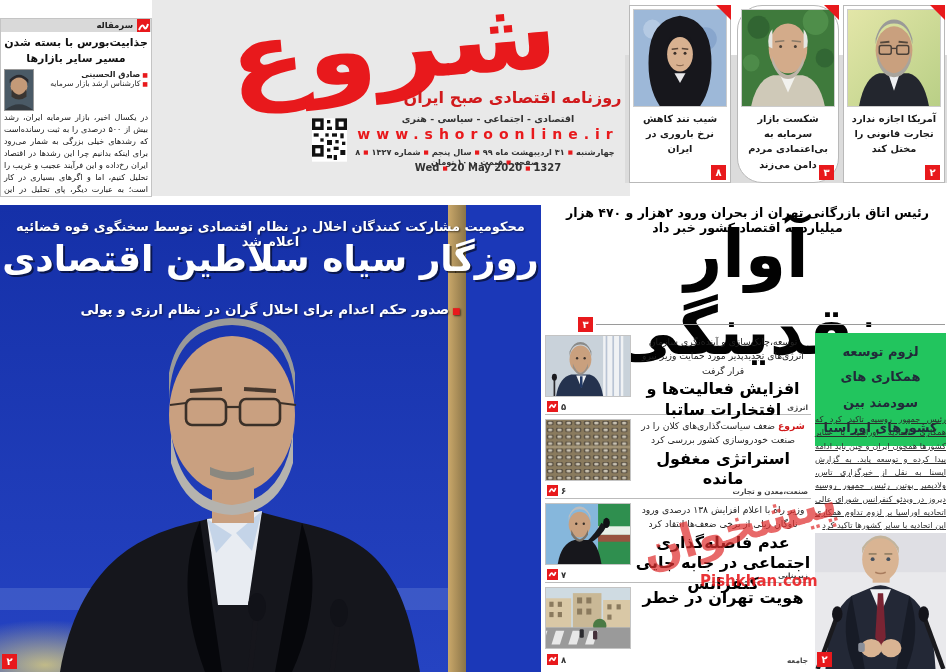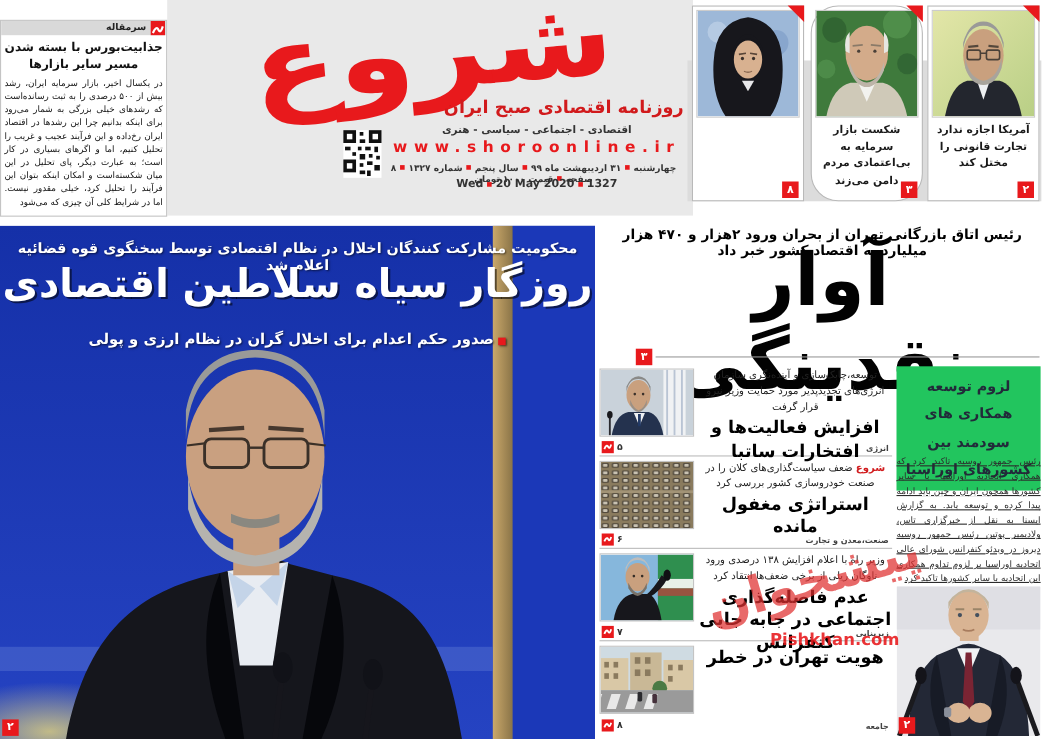--- a/index.html
+++ b/index.html
@@ -146,20 +146,33 @@
   <div class="editorial">
     <div class="ed-head">
       <span class="ed-head-label">سرمقاله</span>
       <span class="ed-head-icon">
         <svg viewBox="0 0 13 13" width="13" height="13">
             <path d="M2 9 Q5 2 7 6 T11 3" stroke="#fff" stroke-width="2" fill="none"></path>
           </svg>
       </span>
     </div>
     <div class="ed-title">جذابیت‌بورس با بسته شدن مسیر سایر بازارها</div>
+    <div class="ed-author-row">
+      <div class="ed-author-col">
+        <div class="ed-author">صادق الحسینی</div>
+        <div class="ed-role">کارشناس ارشد بازار سرمایه</div>
+      </div>
+      <svg class="ed-photo" viewBox="0 0 30 42" preserveAspectRatio="none">
+        <rect width="30" height="42" fill="#4a5a66"></rect>
+        <ellipse cx="15" cy="17" rx="9" ry="11" fill="#c49a78"></ellipse>
+        <path d="M5 14 Q15 2 25 14 L25 10 Q15 0 5 10 Z" fill="#2a2a2e"></path>
+        <path d="M7 20 Q15 32 23 20 L23 28 Q15 34 7 28 Z" fill="#3a3531"></path>
+        <path d="M0 42 Q15 30 30 42 Z" fill="#333a40"></path>
+      </svg>
+    </div>
     <div class="ed-body">
       <span>در یکسال اخیر، بازار سرمایه ایران، رشد بیش از ۵۰۰ درصدی را به ثبت رسانده‌است که رشدهای خیلی بزرگی به شمار می‌رود برای اینکه بدانیم چرا این رشدها در اقتصاد ایران رخ‌داده و این فرآیند عجیب و غریب را تحلیل کنیم، اما و اگرهای بسیاری در کار است؛ به عبارت دیگر، پای تحلیل در این میان شکسته‌است و امکان اینکه بتوان این فرآیند را تحلیل کرد، خیلی مقدور نیست. اما در شرایط کلی آن چیزی که می‌شود</span>
       
     </div>
   </div>
 
   <div class="tcard" style="left:843px;">
     <div class="tri"></div>
     <div class="tphoto">
       <svg viewBox="0 0 100 100" width="100%" height="100%" preserveAspectRatio="none">
@@ -222,20 +235,21 @@
         <ellipse cx="50" cy="46" rx="14" ry="18" fill="#d8b190"></ellipse>
         <path d="M36 40 Q40 26 50 26 Q60 26 64 40 L64 34 Q58 22 50 22 Q42 22 36 34 Z" fill="#17171c"></path>
         <polygon points="44,66 56,66 50,76" fill="#e8e8ea"></polygon>
         <line x1="41" y1="41" x2="48" y2="40" stroke="#5a4638" stroke-width="1.6"></line>
         <line x1="52" y1="40" x2="59" y2="41" stroke="#5a4638" stroke-width="1.6"></line>
         <circle cx="44.5" cy="45" r="1.6" fill="#3a302a"></circle>
           <circle cx="55.5" cy="45" r="1.6" fill="#3a302a"></circle>
         <path d="M46 57 Q50 59 54 57" stroke="#8a6a52" stroke-width="1.2" fill="none"></path>
       </svg>
     </div>
+    <div class="tcap">شیب تند کاهش نرخ باروری در ایران</div>
     <div class="nbox">۸</div>
   </div>
 
   <div class="lead-kicker">رئیس اتاق بازرگانی تهران از بحران ورود ۲هزار و ۴۷۰ هزار میلیارد به اقتصاد کشور خبر داد</div>
   <div class="lead-headline">آوار نقدینگی</div>
   <div class="nbox lead-num">۳</div>
   <div class="lead-rule"></div>
 
   <div class="main-photo">
     <svg viewBox="0 0 541 467" width="541" height="467" preserveAspectRatio="none">

